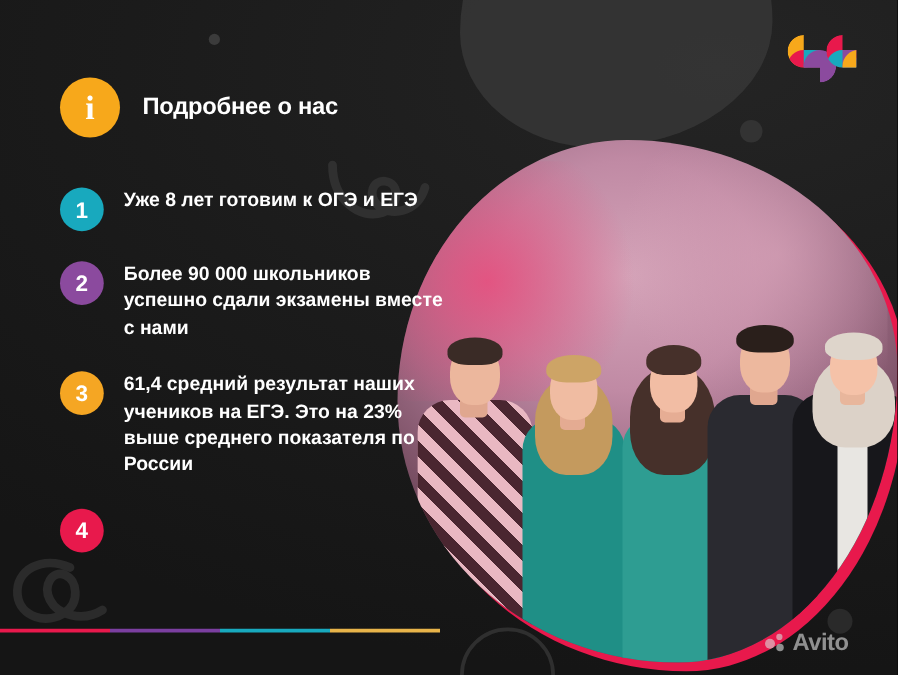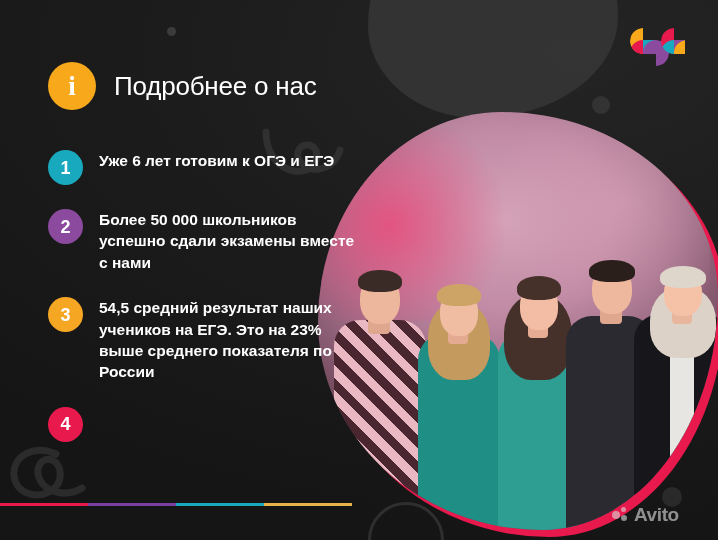--- a/index.html
+++ b/index.html
@@ -159,22 +159,22 @@
   }
   .info-badge span {
     color: #ffffff;
     font-size: 27px;
     font-weight: bold;
     line-height: 1;
     font-family: "Liberation Serif", serif;
   }
   .title {
     color: #ffffff;
-    font-size: 26px;
-    font-weight: normal;
+    font-size: 19px;
+    font-weight: bold;
     letter-spacing: -0.2px;
     white-space: nowrap;
   }
 
   
   .list {
     position: absolute;
     left: 48px;
     top: 148px;
     width: 310px;
@@ -330,29 +330,29 @@
   <div class="header">
     <div class="info-badge">
       <span>i</span>
     </div>
     <div class="title">Подробнее о нас</div>
   </div>
 
   <div class="list">
     <div class="item">
       <div class="num" style="background:#18a9be;">1</div>
-      <div class="item-text">Уже 6 лет готовим к ОГЭ и ЕГЭ</div>
+      <div class="item-text">Уже 8 лет готовим к ОГЭ и ЕГЭ</div>
     </div>
     <div class="item">
       <div class="num" style="background:#8b4a9e;">2</div>
-      <div class="item-text">Более 50 000 школьников успешно сдали экзамены вместе с нами</div>
+      <div class="item-text">Более 90 000 школьников успешно сдали экзамены вместе с нами</div>
     </div>
     <div class="item">
       <div class="num" style="background:#f5a623;">3</div>
-      <div class="item-text">54,5 средний результат наших учеников на ЕГЭ. Это на 23% выше среднего показателя по России</div>
+      <div class="item-text">61,4 средний результат наших учеников на ЕГЭ. Это на 23% выше среднего показателя по России</div>
     </div>
     <div class="item">
       <div class="num" style="background:#e8194c;">4</div>
     </div>
   </div>
 
   <div class="bottom-bar">
     <div class="bar-seg" style="background:#e8194c;"></div>
     <div class="bar-seg" style="background:#7b3fa0;"></div>
     <div class="bar-seg" style="background:#18a9be;"></div>

